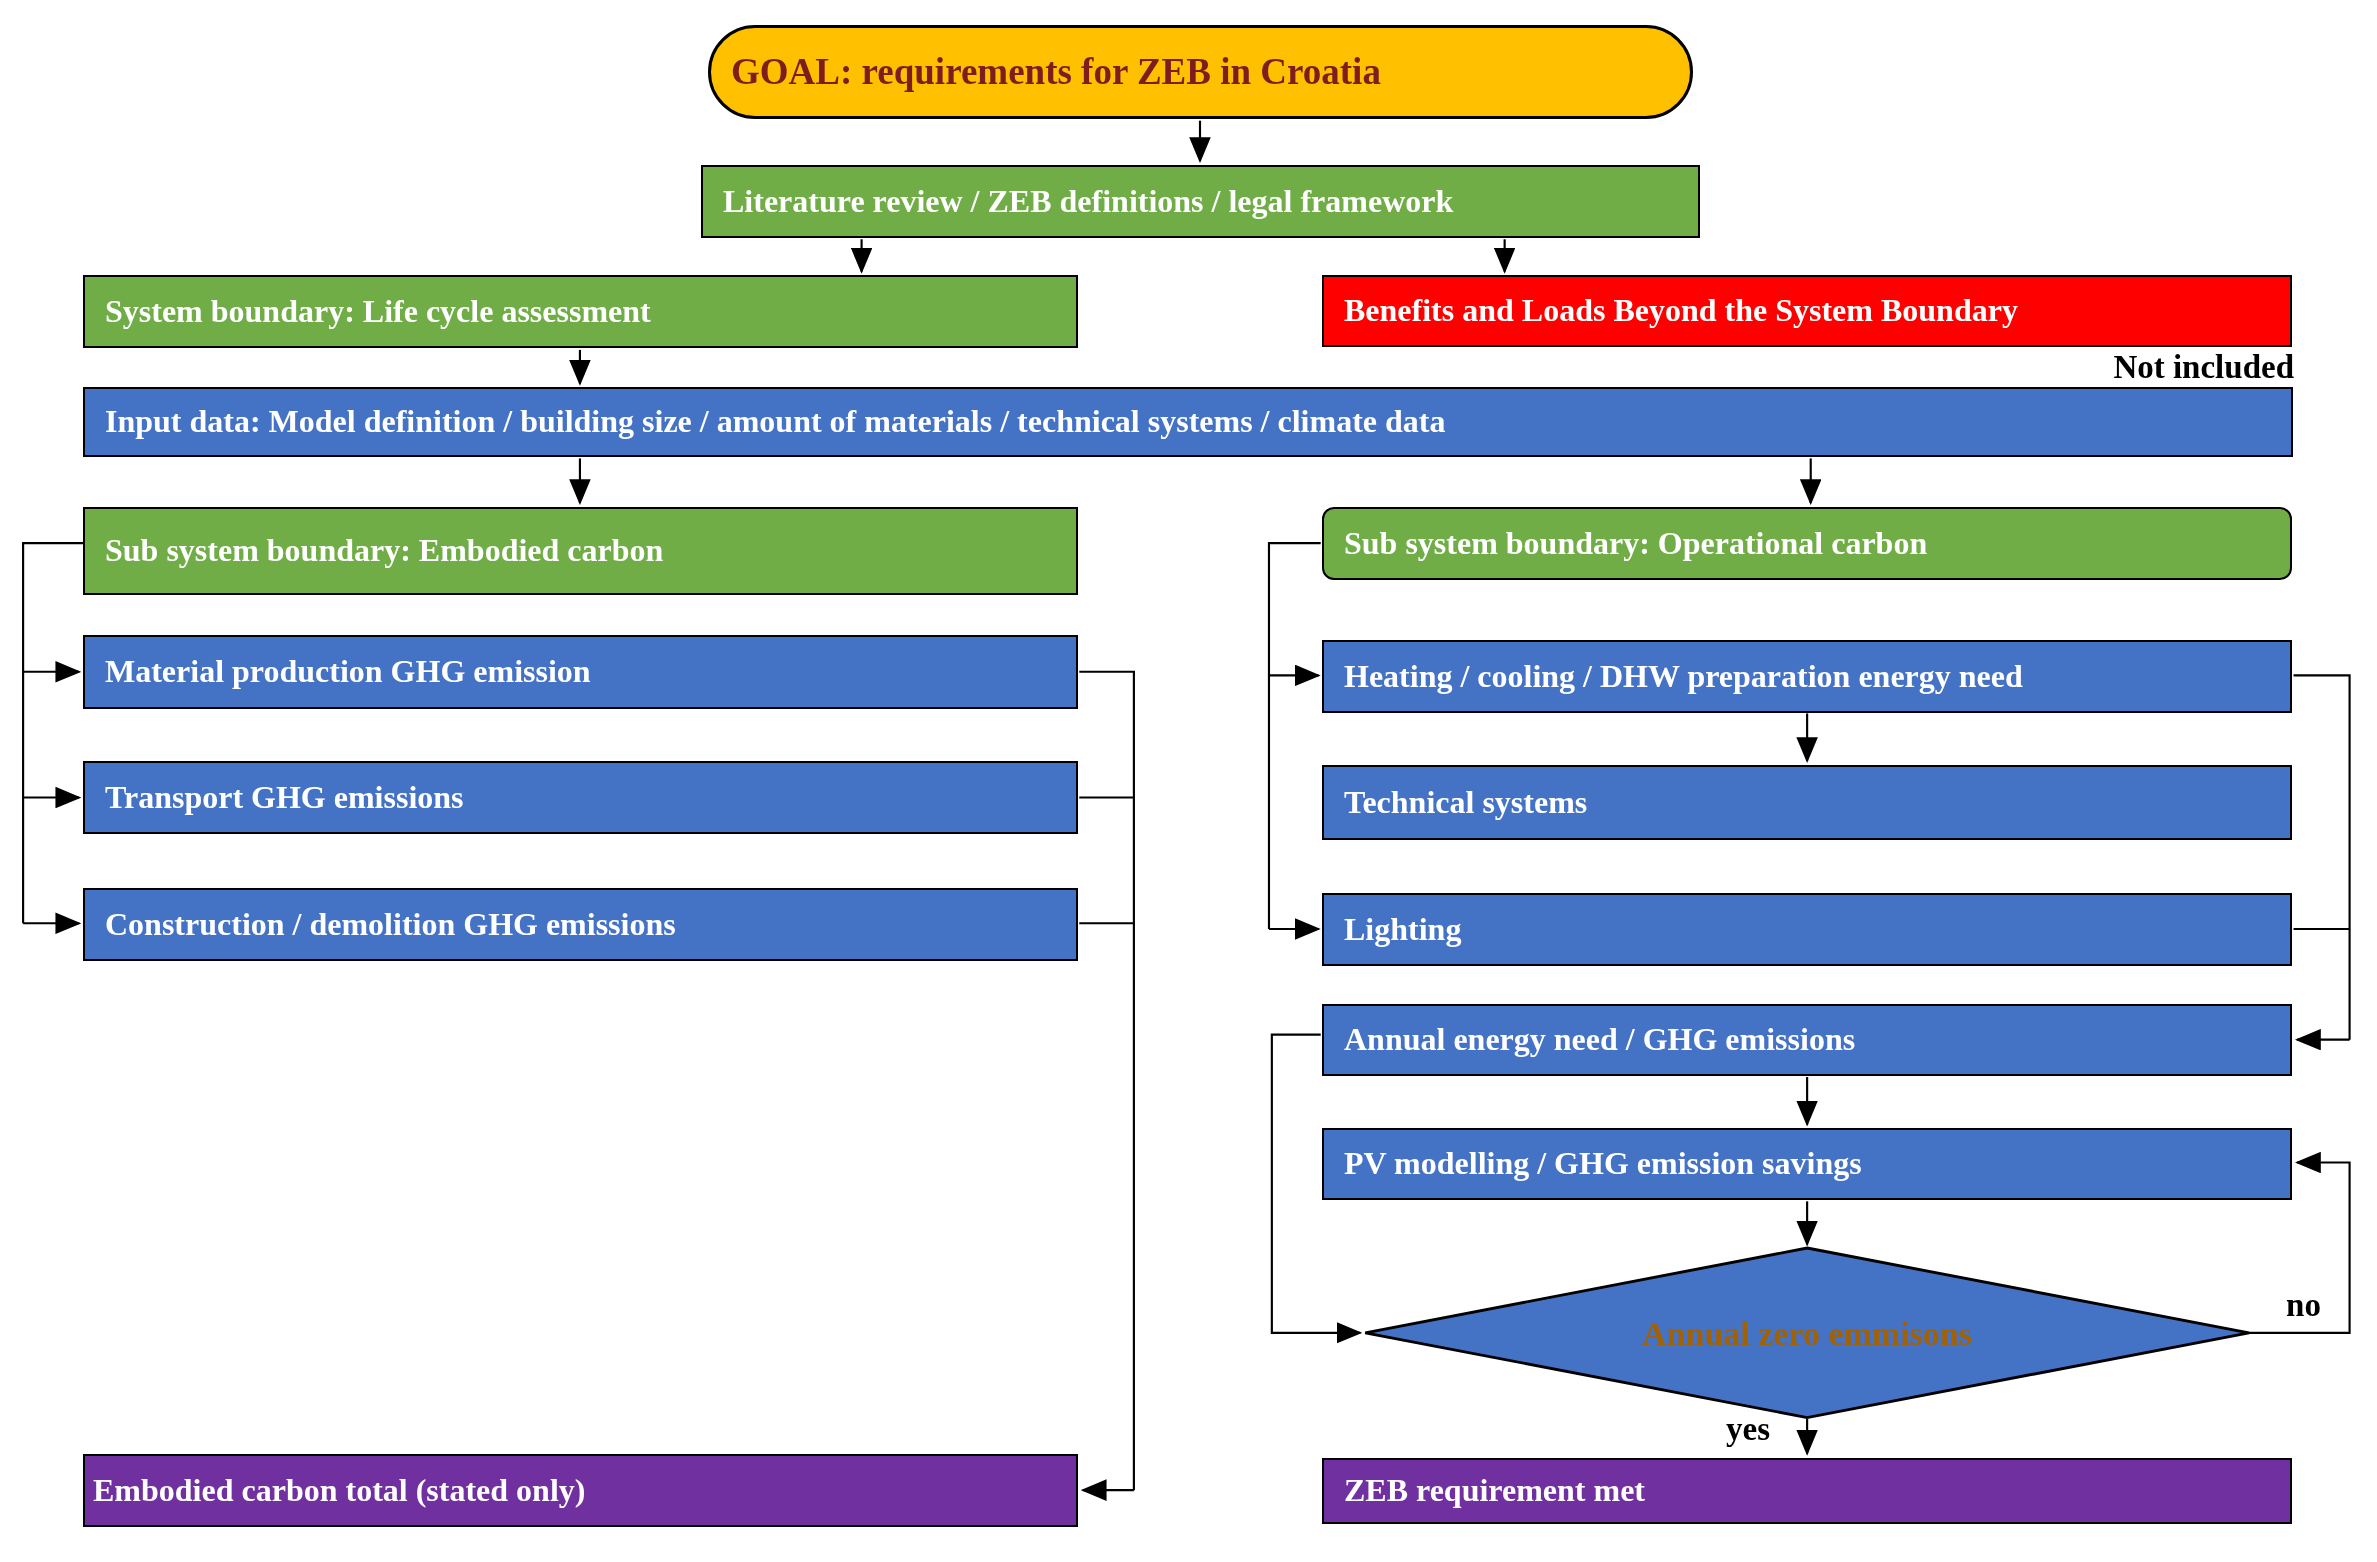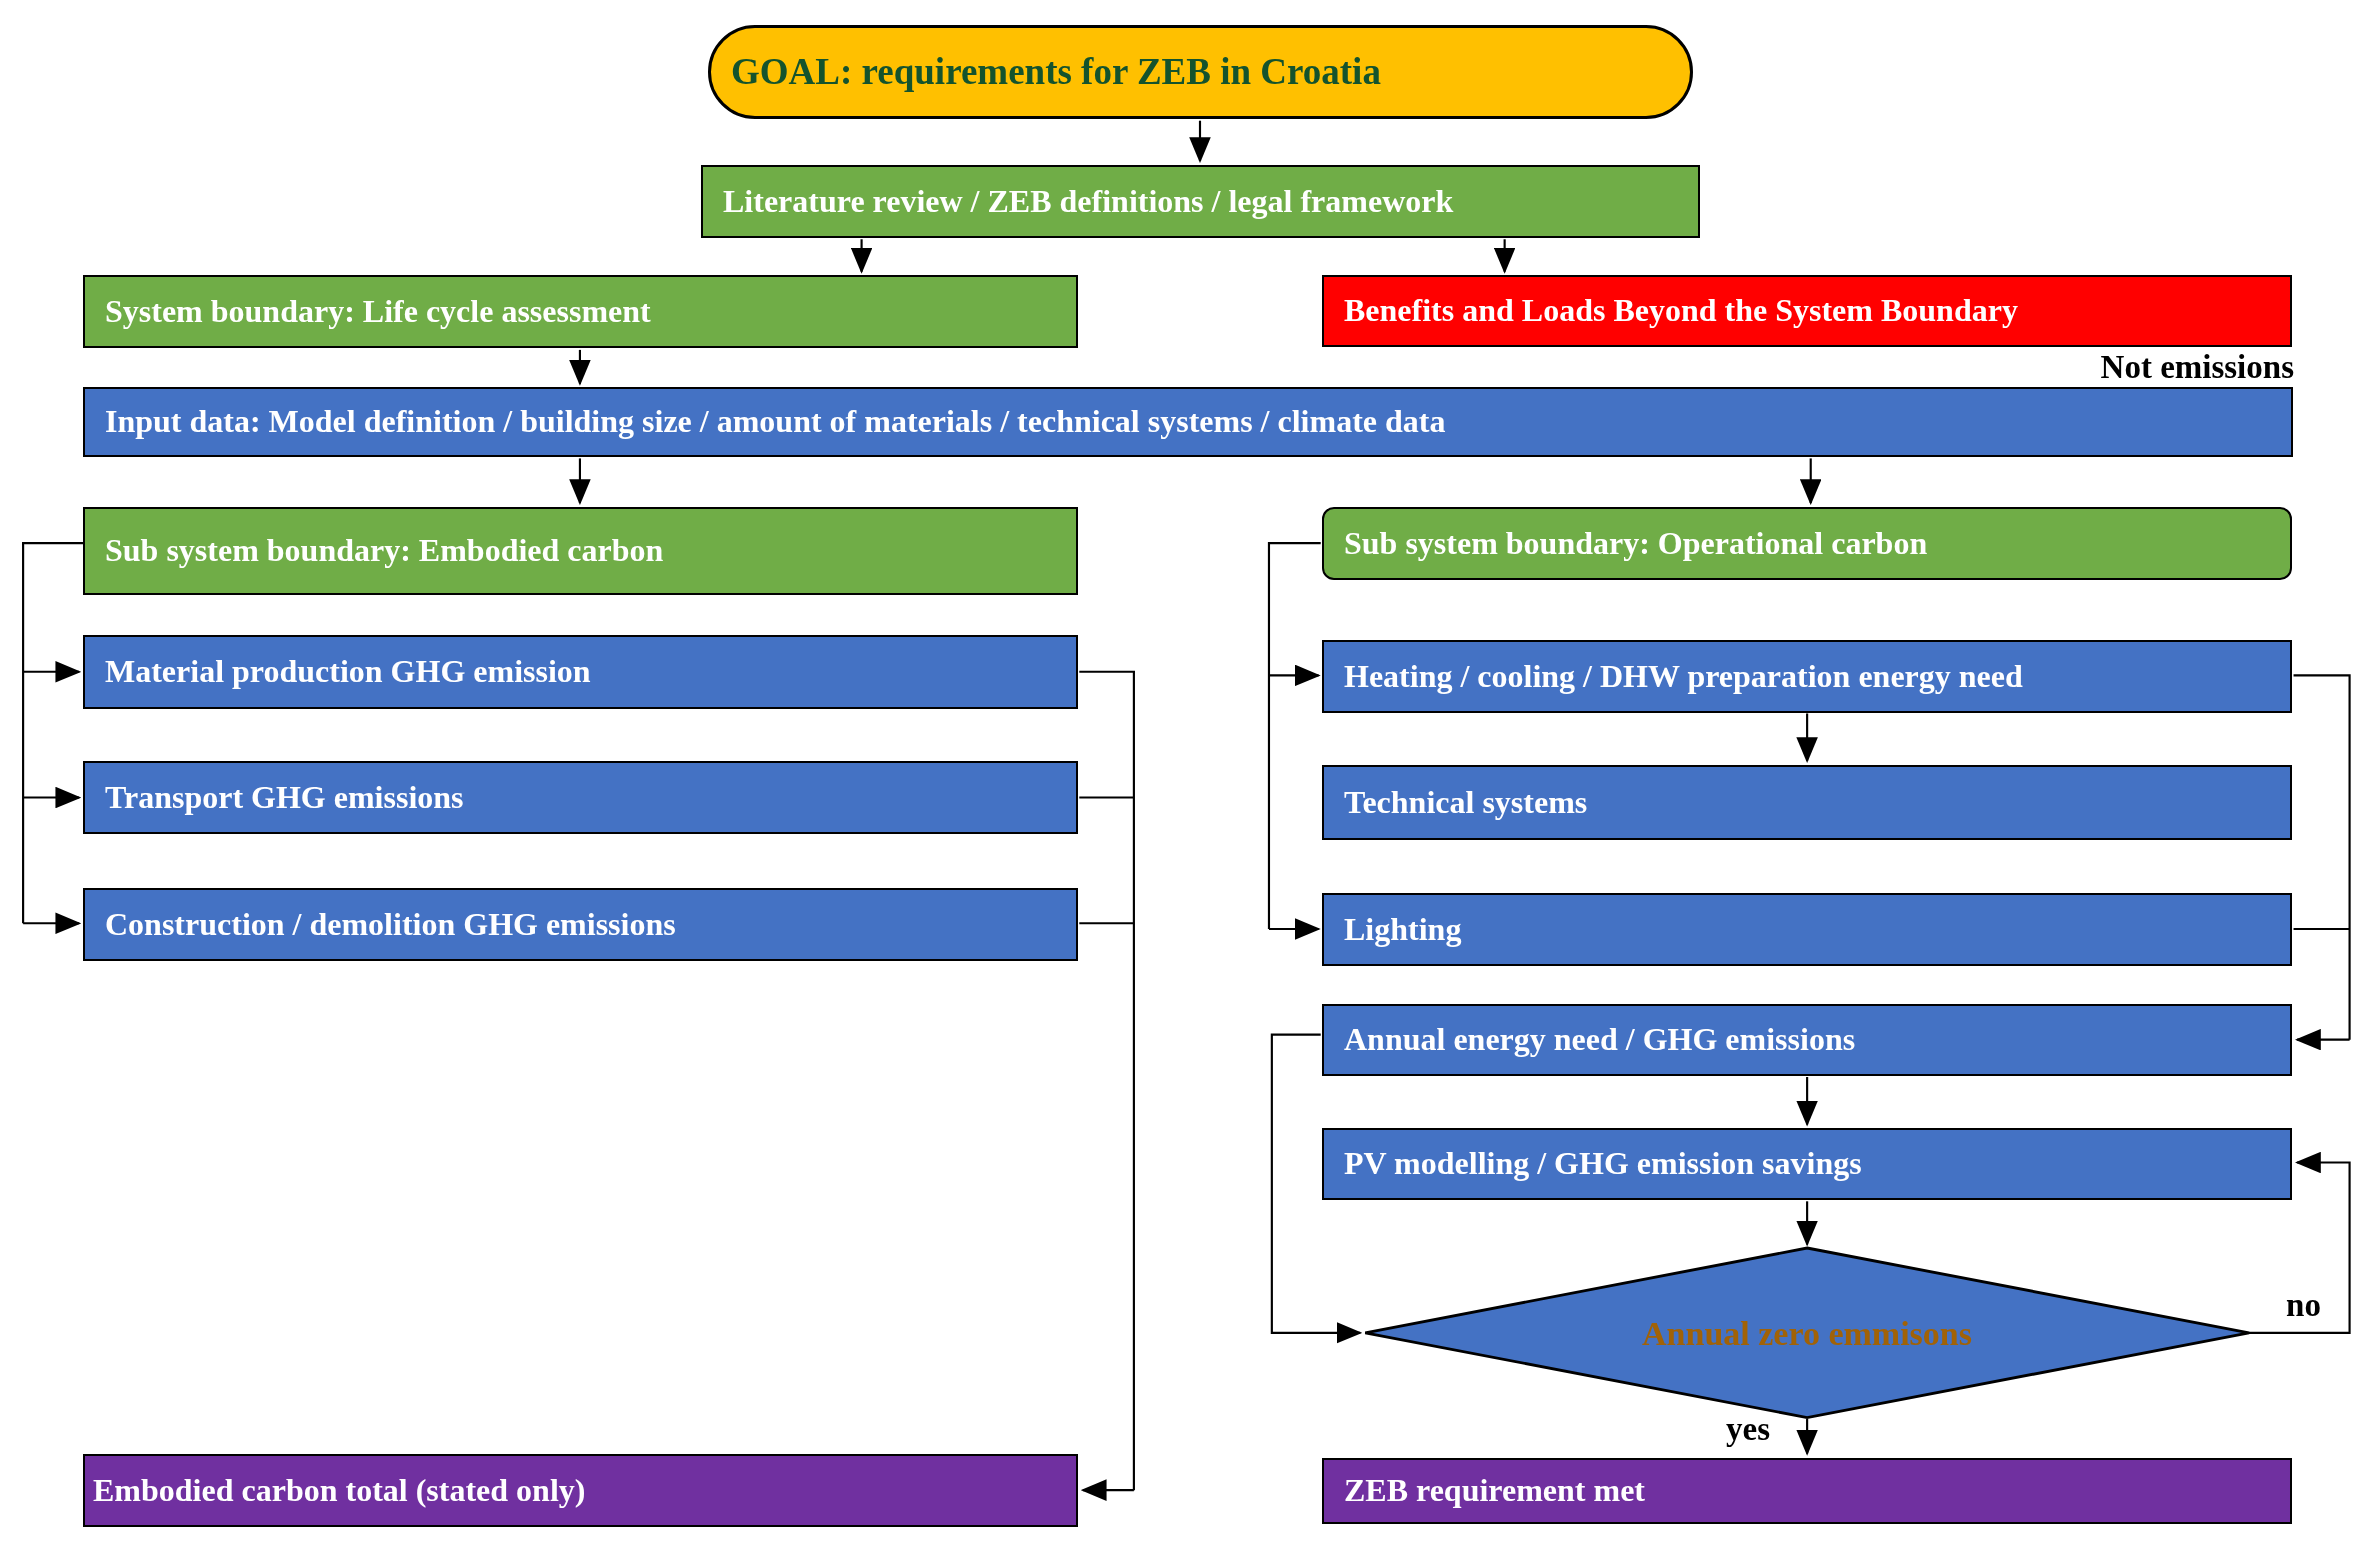--- a/index.html
+++ b/index.html
@@ -28,21 +28,21 @@
     border: 2.9px solid #000000;
     display: flex;
     align-items: center;
     padding-left: 20px;
     font-weight: bold;
     font-size: 32px;
     color: #ffffff;
     z-index: 2;
     line-height: 1.05;
   }
-  .gold   { background: #FFC000; color: #14532d; }
+  .gold   { background: #FFC000; color: #7f1d1d; }
   .green  { background: #70AD47; }
   .blue   { background: #4472C4; }
   .red    { background: #FF0000; }
   .purple { background: #7030A0; }
   .terminator {
     border-radius: 47px;
     font-size: 37px;
     border-width: 3.6px;
   }
   .annotation {
@@ -123,21 +123,21 @@
   </svg>
 
   <div class="node gold terminator" style="left:708px; top:25px; width:985px; height:94px;">GOAL: requirements for ZEB in Croatia</div>
 
   <div class="node green" style="left:701px; top:165px; width:999px; height:73px;">Literature review / ZEB definitions / legal framework</div>
 
   <div class="node green" style="left:83px; top:275px; width:995px; height:73px;">System boundary: Life cycle assessment</div>
 
   <div class="node red" style="left:1322px; top:275px; width:970px; height:72px;">Benefits and Loads Beyond the System Boundary</div>
 
-  <div class="annotation" style="left:1969px; top:351px; width:325px; text-align:right;">Not emissions</div>
+  <div class="annotation" style="left:1969px; top:351px; width:325px; text-align:right;">Not included</div>
 
   <div class="node blue" style="left:83px; top:387px; width:2210px; height:70px;">Input data: Model definition / building size / amount of materials / technical systems / climate data</div>
 
   <div class="node green" style="left:83px; top:507px; width:995px; height:88px;">Sub system boundary: Embodied carbon</div>
 
   <div class="node blue" style="left:83px; top:635px; width:995px; height:74px;">Material production GHG emission</div>
 
   <div class="node blue" style="left:83px; top:761px; width:995px; height:73px;">Transport GHG emissions</div>
 
   <div class="node blue" style="left:83px; top:888px; width:995px; height:73px;">Construction / demolition GHG emissions</div>

